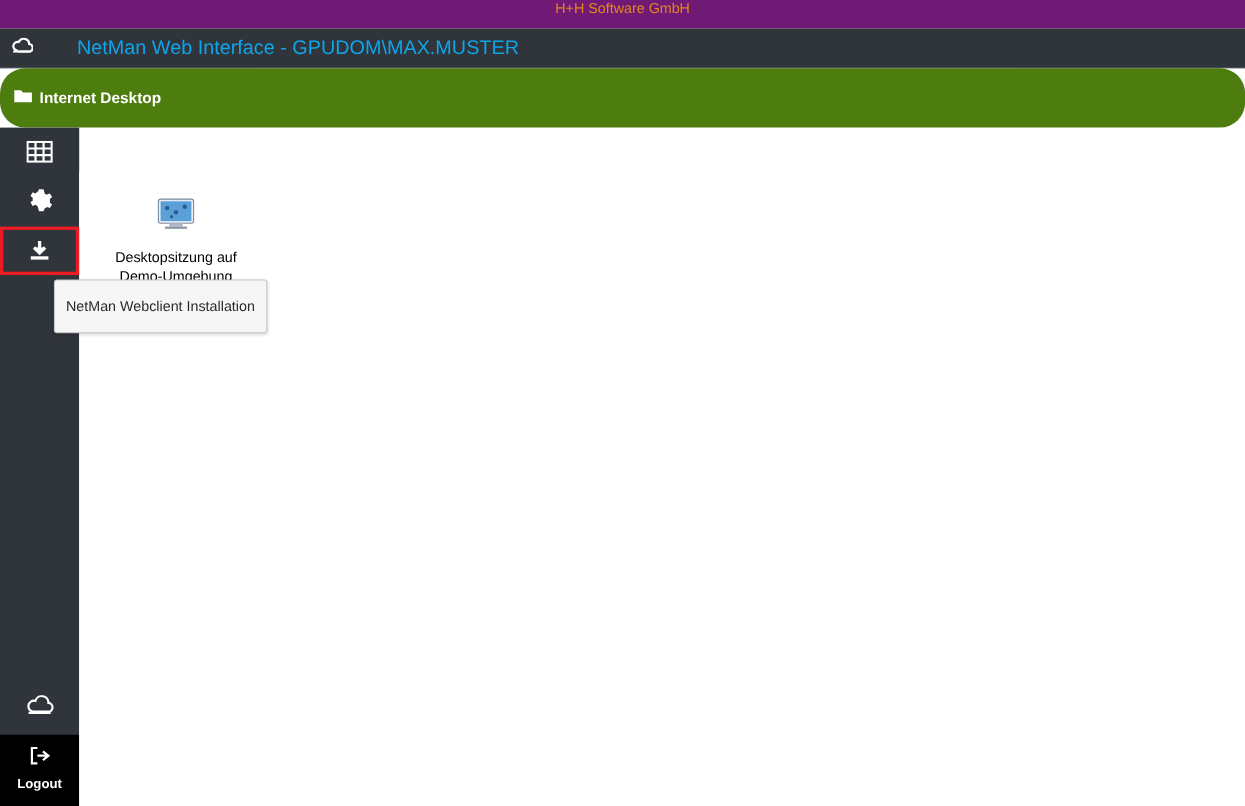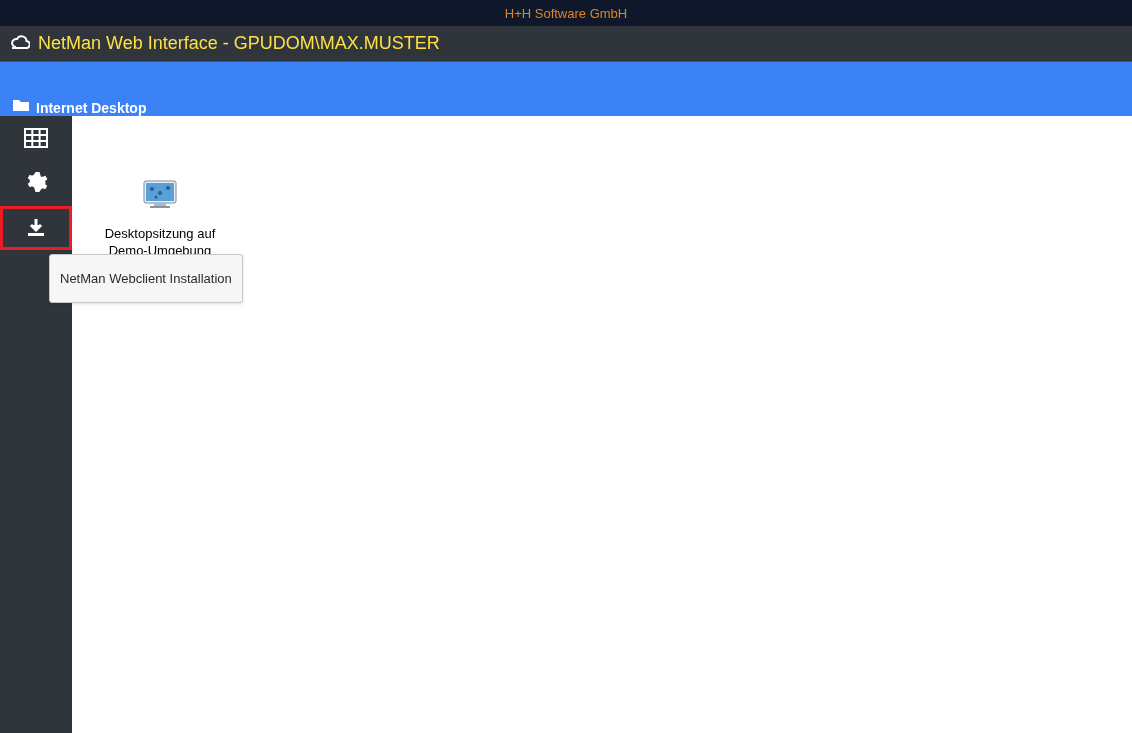--- a/index.html
+++ b/index.html
@@ -1,38 +1,38 @@
 <!DOCTYPE html>
 <html><head>
 <meta charset="utf-8">
 <style>
   * { box-sizing: border-box; margin: 0; padding: 0; }
   html, body { width: 1132px; height: 733px; font-family: "Segoe UI", Arial, sans-serif; overflow: hidden; }
   body { display: flex; flex-direction: column; }
 
   .top-banner {
     width: 100%; height: 26px;
-    background: #0f172a;
-    display: flex; align-items: center; justify-content: center;
+    background: #701a75;
+    display: flex; align-items: flex-start; justify-content: center;
   }
   .top-banner-text { color: #e2861e; font-size: 13px; font-weight: 500; }
 
   .title-bar {
     width: 100%; height: 36px;
     background: #30343b;
     display: flex; align-items: center; padding: 0 10px;
     border-bottom: 1px solid #4a4f58;
   }
   .title-cloud-icon { margin-right: 8px; color: #fff; }
-  .title-text { color: #fde047; font-size: 18px; font-weight: 500; }
+  .title-text { color: #0ea5e9; font-size: 18px; font-weight: 500; margin-left: 32px; }
 
   .breadcrumb-bar {
     width: 100%; height: 54px;
-    background: #3b82f6;
-    display: flex; align-items: flex-end; padding: 0 12px;
+    background: #4d7c0f;
+    display: flex; align-items: center; padding: 0 12px; border-radius: 23px;
   }
   .folder-icon { color: #fff; margin-right: 6px; }
   .breadcrumb-text { color: #fff; font-size: 14px; font-weight: 700; }
 
   .body-wrap { display: flex; flex-direction: row; width: 100%; flex: 1 1 auto; }
 
   .sidebar {
     width: 72px; height: 100%;
     background: #30343b;
     display: flex; flex-direction: column;
@@ -145,20 +145,39 @@
           <svg width="22" height="22" viewBox="0 0 22 22">
             <path fill="#fff" d="M11 2v10M6 8l5 5 5-5" stroke="#fff" stroke-width="3" stroke-linejoin="miter"></path>
             <rect x="3" y="16" width="16" height="3" fill="#fff"></rect>
           </svg>
         </span>
       </div>
     </div>
 
     <div class="sidebar-spacer"></div>
 
+    <div class="sidebar-bottom">
+      <div class="sidebar-cloud">
+        <span>
+          <svg width="26" height="18" viewBox="0 0 26 18">
+            <path d="M8 15a5 5 0 1 1 1.2-9.8A6 6 0 0 1 21 7a4 4 0 0 1-.5 8H8" fill="none" stroke="#fff" stroke-width="2"></path>
+            <line x1="3" y1="16" x2="23" y2="16" stroke="#fff" stroke-width="2"></line>
+          </svg>
+        </span>
+      </div>
+      <div class="sidebar-logout">
+        <span>
+          <svg width="20" height="18" viewBox="0 0 20 18">
+            <path d="M8 2H3v14h5" fill="none" stroke="#fff" stroke-width="2"></path>
+            <path d="M8 9h9M13 5l5 4-5 4" fill="none" stroke="#fff" stroke-width="2"></path>
+          </svg>
+        </span>
+        <span class="logout-label">Logout</span>
+      </div>
+    </div>
   </div>
 
   <div class="tooltip">NetMan Webclient Installation</div>
 
   <div class="content">
     <div class="app-icon-tile">
       <div class="icon-box">
         <svg width="36" height="30" viewBox="0 0 36 30">
           <rect x="2" y="2" width="32" height="22" rx="2" fill="#e8eef4" stroke="#7a8aa0" stroke-width="1"></rect>
           <rect x="4" y="4" width="28" height="18" fill="#5aa0d8"></rect>

